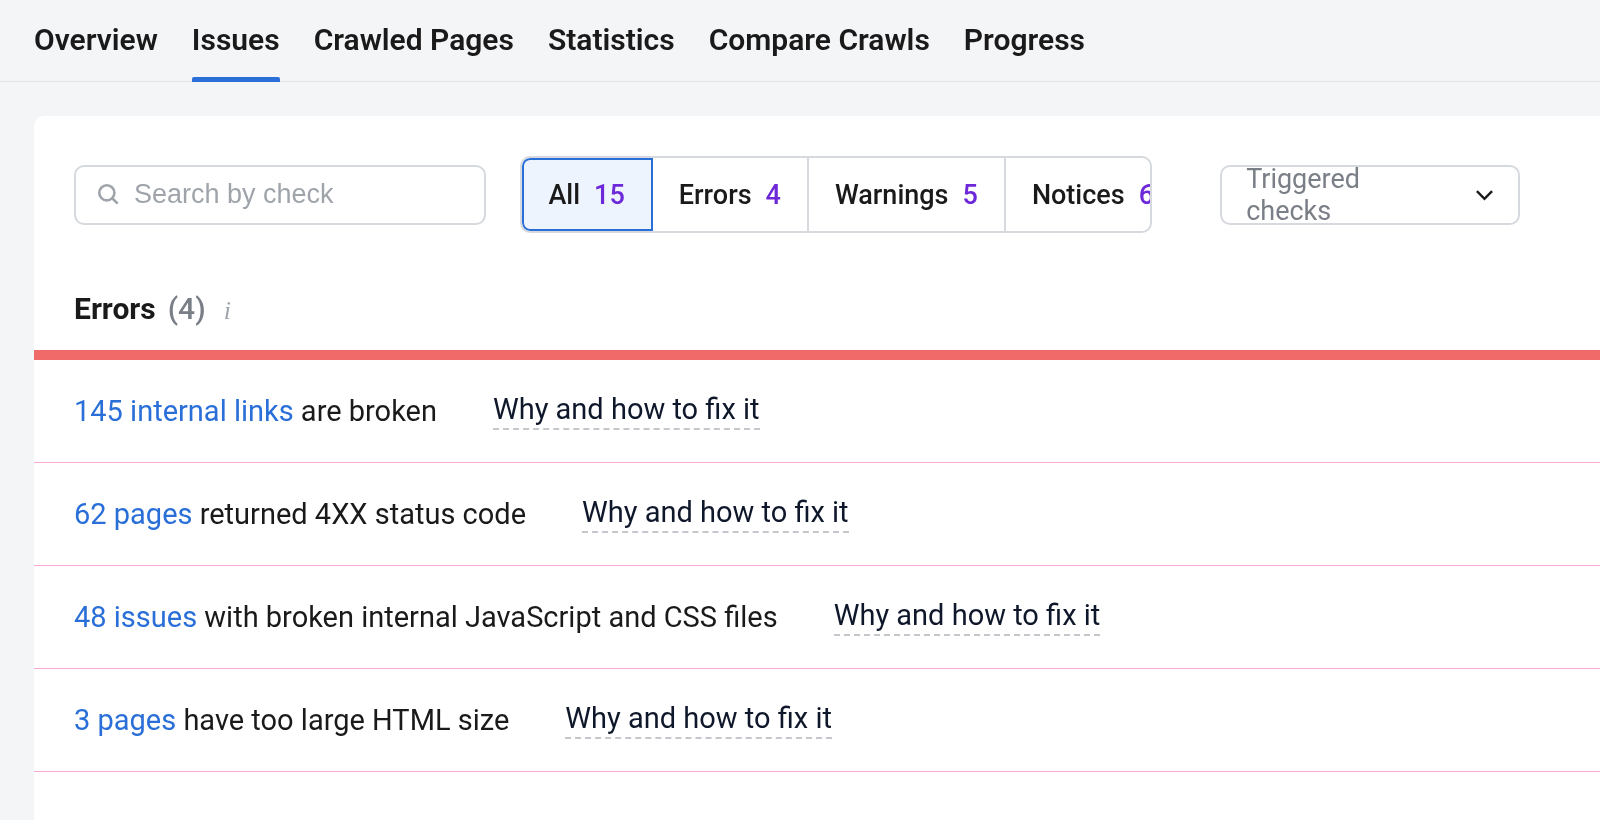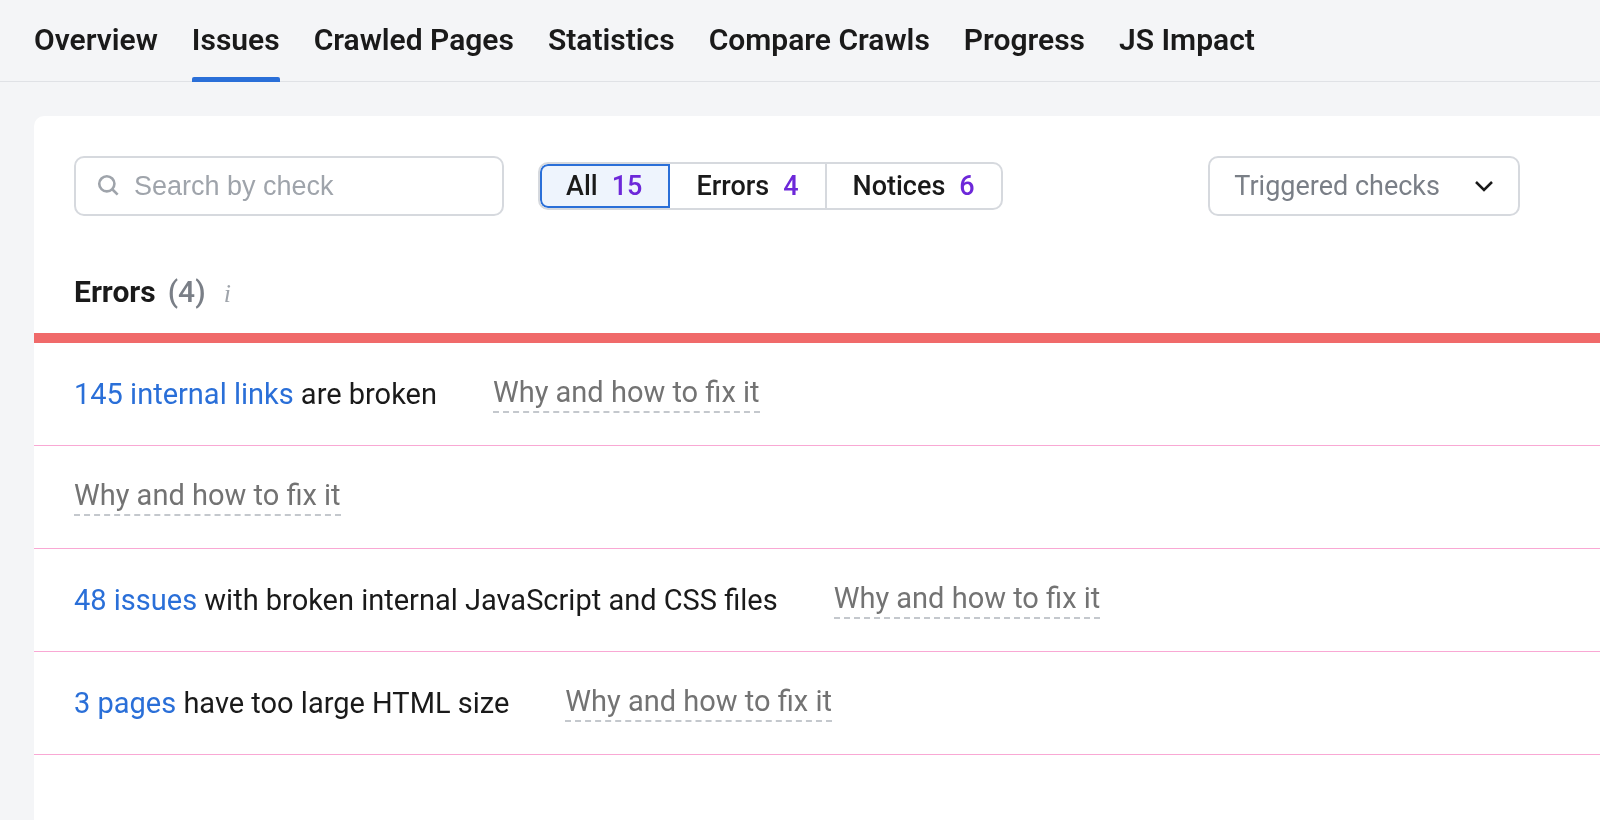--- a/index.html
+++ b/index.html
@@ -69,21 +69,21 @@
   color: #1a1a1a;
   width: 100%;
   background: transparent;
 }
 .search-input::placeholder { color: #9fa4ab; }
 .filter-seg {
   display: flex;
   border: 2px solid #d6d9de;
   border-radius: 10px;
   overflow: hidden;
-  height: 48px;
+  height: 77px;
 }
 .filter-btn {
   display: flex;
   align-items: center;
   gap: 14px;
   padding: 0 26px;
   font-size: 27px;
   font-weight: 500;
   border-right: 2px solid #d6d9de;
   cursor: pointer;
@@ -132,37 +132,36 @@
   display: flex;
   align-items: center;
   gap: 56px;
   padding: 32px 40px;
   border-bottom: 1px solid #f9a8d4;
   font-size: 29px;
 }
 .issue-text { color: #1a1a1a; }
 .issue-link { color: #2a6fd8; cursor: pointer; }
 .fix-link {
-  color: #737373;
+  color: #0f172a;
   border-bottom: 2px dashed #c4c8cd;
   padding-bottom: 2px;
   cursor: pointer;
 }
 </style>
 </head>
 <body>
 
 <div class="nav-tabs">
   <div class="nav-tab">Overview</div>
   <div class="nav-tab active">Issues</div>
   <div class="nav-tab">Crawled Pages</div>
   <div class="nav-tab">Statistics</div>
   <div class="nav-tab">Compare Crawls</div>
   <div class="nav-tab">Progress</div>
-  <div class="nav-tab">JS Impact</div>
 </div>
 
 <div class="content-wrap">
   <div class="panel">
 
     <div class="controls">
       <div class="search-box">
         <svg class="search-icon-svg" width="26" height="26" viewBox="0 0 24 24" fill="none" stroke="#9fa4ab" stroke-width="2.4">
           <circle cx="10" cy="10" r="7"></circle>
           <line x1="20" y1="20" x2="15" y2="15"></line>
@@ -173,20 +172,24 @@
       <div class="filter-seg">
         <div class="filter-btn active">
           <span class="filter-label">All</span>
           <span class="filter-count">15</span>
         </div>
         <div class="filter-btn">
           <span class="filter-label">Errors</span>
           <span class="filter-count">4</span>
         </div>
         <div class="filter-btn">
+          <span class="filter-label">Warnings</span>
+          <span class="filter-count">5</span>
+        </div>
+        <div class="filter-btn">
           <span class="filter-label">Notices</span>
           <span class="filter-count">6</span>
         </div>
       </div>
 
       <div class="spacer"></div>
 
       <div class="dropdown-btn">
         <span>Triggered checks</span>
         <svg class="chev" viewBox="0 0 20 12" fill="none" stroke="#1a1a1a" stroke-width="2.5">
@@ -204,20 +207,23 @@
     <div class="red-bar"></div>
 
     <div class="issue-row">
       <span class="issue-text">
         <span class="issue-link">145 internal links</span><span> are broken</span>
       </span>
       <span class="fix-link">Why and how to fix it</span>
     </div>
 
     <div class="issue-row">
+      <span class="issue-text">
+        <span class="issue-link">62 pages</span><span> returned 4XX status code</span>
+      </span>
       <span class="fix-link">Why and how to fix it</span>
     </div>
 
     <div class="issue-row">
       <span class="issue-text">
         <span class="issue-link">48 issues</span><span> with broken internal JavaScript and CSS files</span>
       </span>
       <span class="fix-link">Why and how to fix it</span>
     </div>
 

